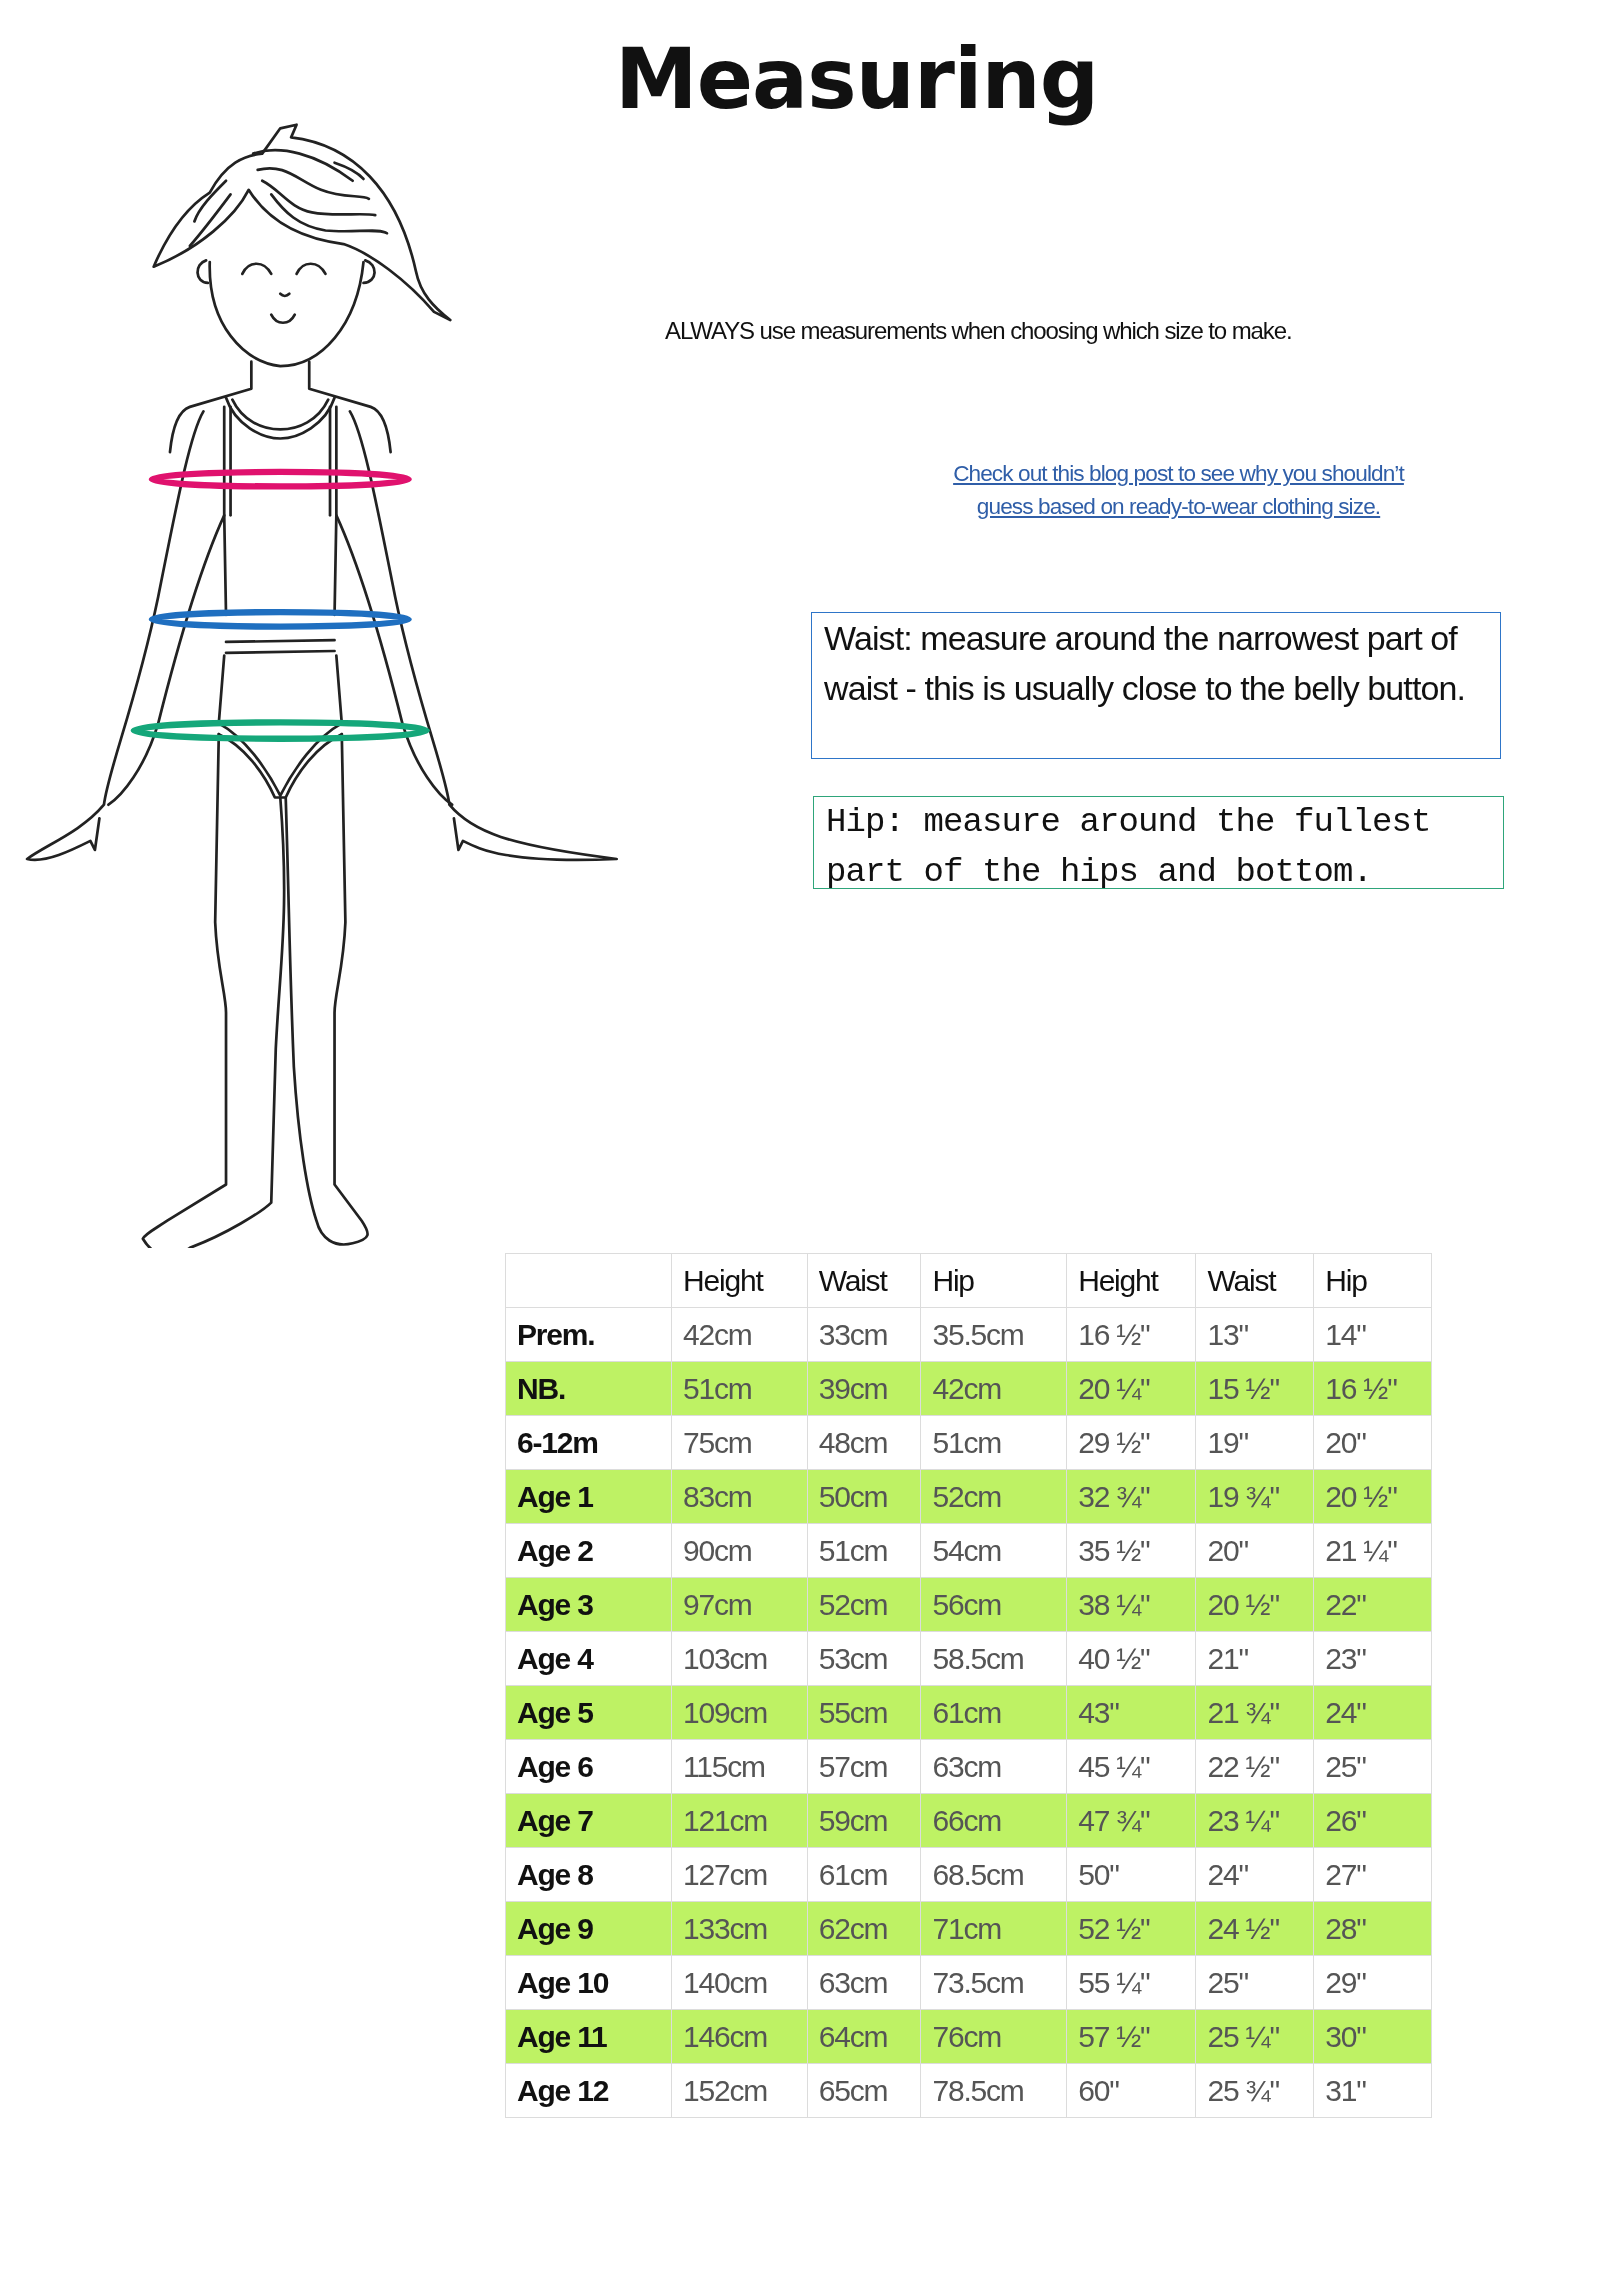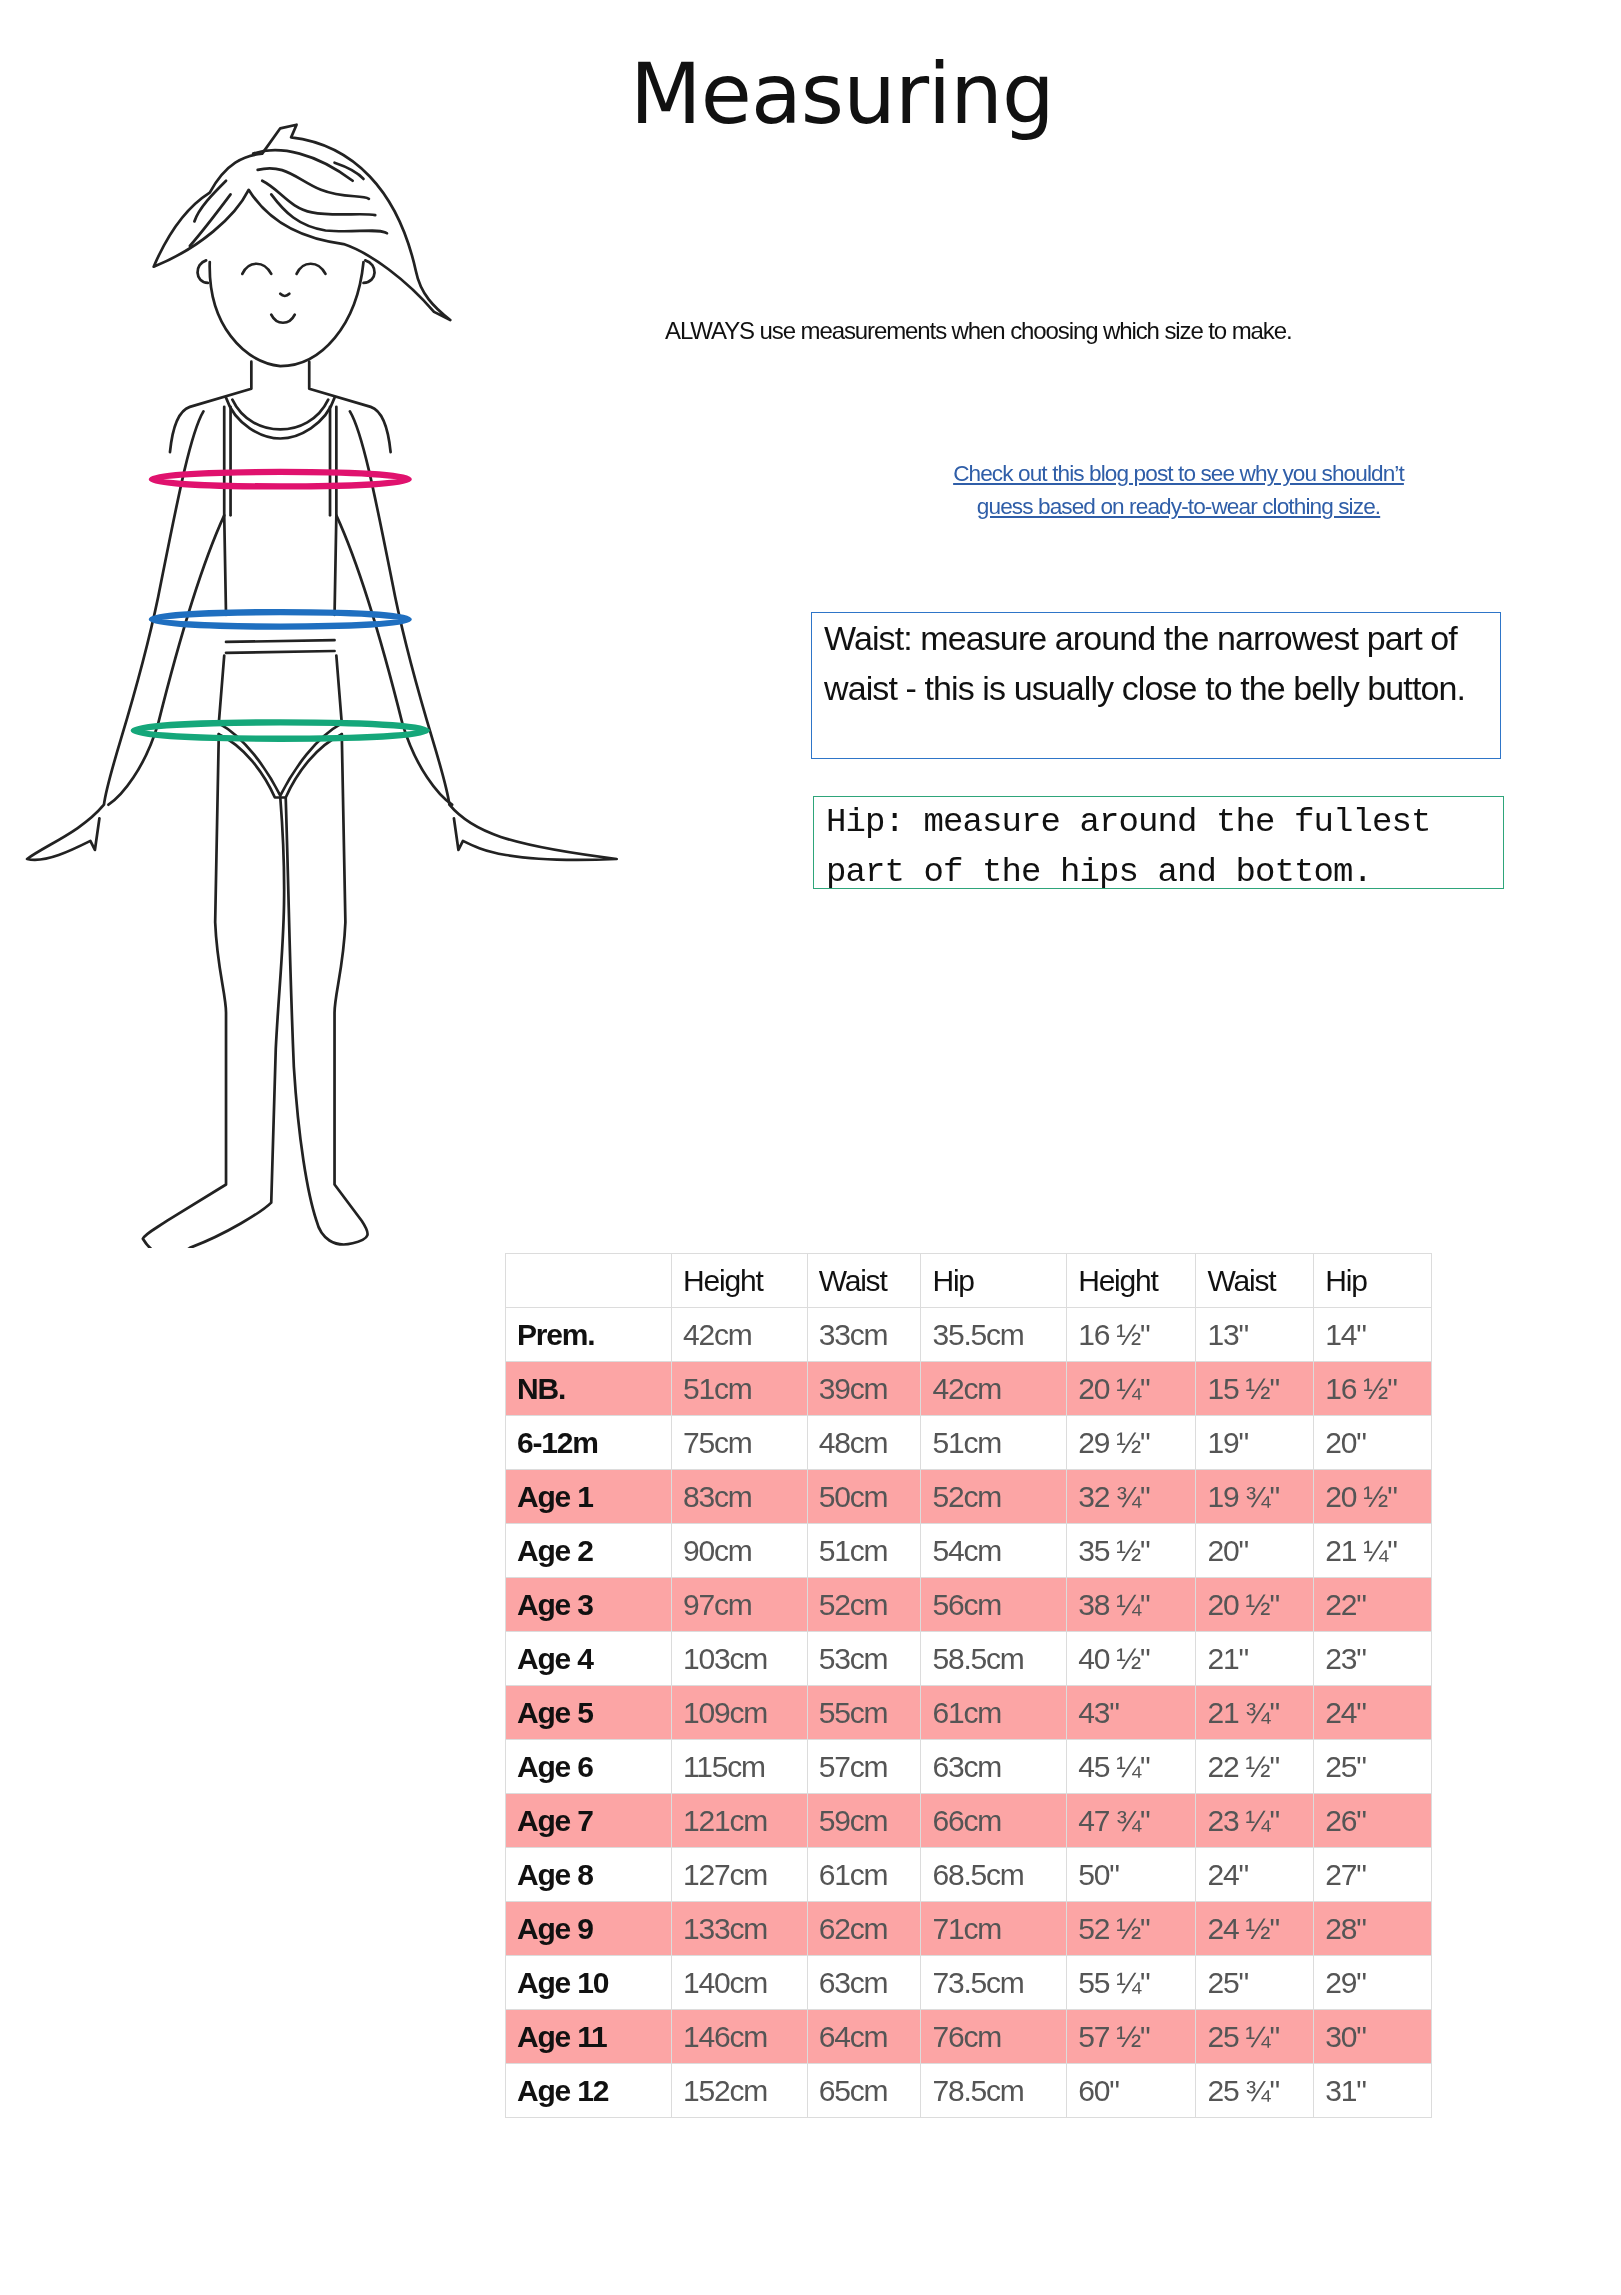--- a/index.html
+++ b/index.html
@@ -1,34 +1,34 @@
 <!DOCTYPE html>
 <html style="font-size:14.5px"><head>
 <meta charset="utf-8">
 <style>
   html, body { margin: 0; padding: 0; background: #ffffff; }
   body { width: 1621px; height: 2296px; position: relative; overflow: hidden;
          font-family: "Liberation Sans", sans-serif; color: #111; }
-  .title { position: absolute; left: 615px; top: 31px; font-size: 83px; font-weight: 400;
-           letter-spacing: -0.9px; font-family: "DejaVu Sans", sans-serif; margin: 15px; }
+  .title { position: absolute; left: 615px; top: 31px; font-size: 83px; font-weight: 700;
+           letter-spacing: -0.9px; font-family: "DejaVu Sans", sans-serif; margin: 0; }
   .intro { position: absolute; left: 665px; top: 317px; font-size: 24px; letter-spacing: -1.1px;
            font-family: "Liberation Sans Narrow", "Liberation Sans", sans-serif; }
   .blog-link { position: absolute; left: 907px; top: 457px; font-size: 22.6px; color: #2f5ea8;
                text-decoration: underline; line-height: 33px; letter-spacing: -0.9px; width: 543px; text-align: center; }
   .note-box { position: absolute; font-size: 34px; line-height: 50px; letter-spacing: -0.9px; box-sizing: border-box; padding: 0 0 0 12px; }
   .note-waist { left: 811px; top: 612px; width: 690px; height: 147px; border: 1.8px solid #2e75c8; }
   .note-hip { left: 813px; top: 796px; width: 691px; height: 93px; border: 1.8px solid #2ea57a; font-family: Liberation Mono, monospace; }
   .figure { position: absolute; left: 9px; top: 54px; width: 633px; height: 1194px; }
   table.size-chart { position: absolute; left: 505px; top: 1253px; width: 927px; border-collapse: collapse;
                      font-size: 30px; letter-spacing: -1.2px; }
   .size-chart td, .size-chart th { border: 1.8px solid #dcdcdc; height: 53px; padding: 0 0 0 11px; text-align: left; font-weight: 400; }
   .size-chart th { color: #111; font-weight: 400; }
   .size-chart td.label { color: #111; font-weight: 700; width: 154px; }
   .size-chart td.val { color: #555; }
-  .size-chart tr.shade td { background: #fca5a5; }
+  .size-chart tr.shade td { background: #bef264; }
 </style>
 </head>
 <body>
 
 <h1 class="title">Measuring</h1>
 
 <svg class="figure" viewBox="0 0 700 1320" fill="none" stroke="#222" stroke-width="3" stroke-linecap="round" stroke-linejoin="round">
 
   <g>
     <path d="M222 153 C240 120 260 112 280 110 L300 82 L318 78 L312 92 C380 100 430 150 450 240 C455 265 470 280 488 294 L470 285 C440 250 400 220 370 210 C330 205 290 190 265 150 C250 180 210 215 160 235 C175 200 195 170 222 153 Z"></path>

